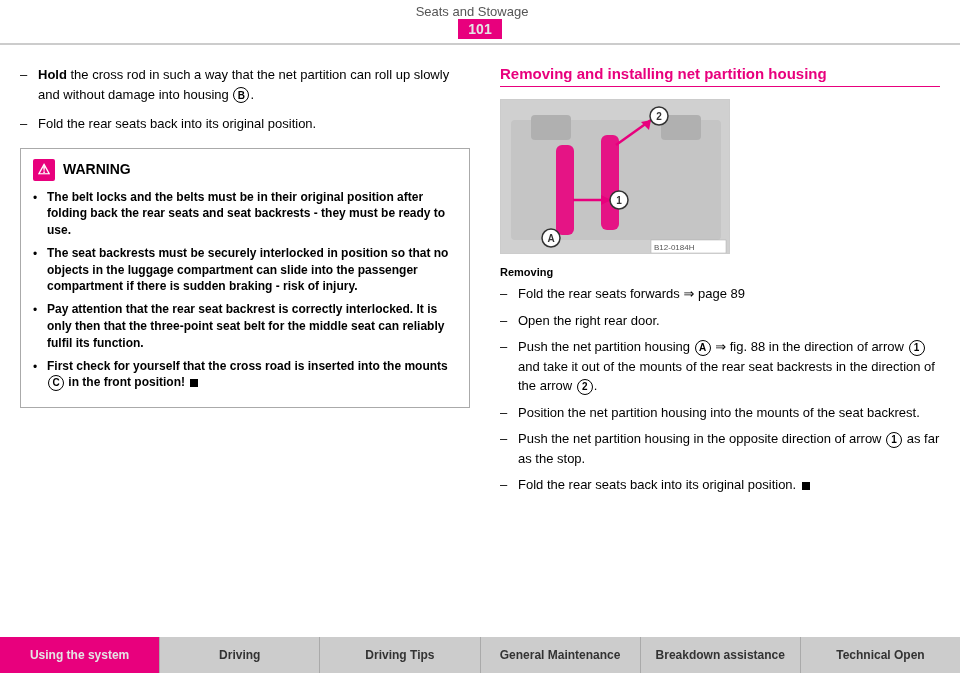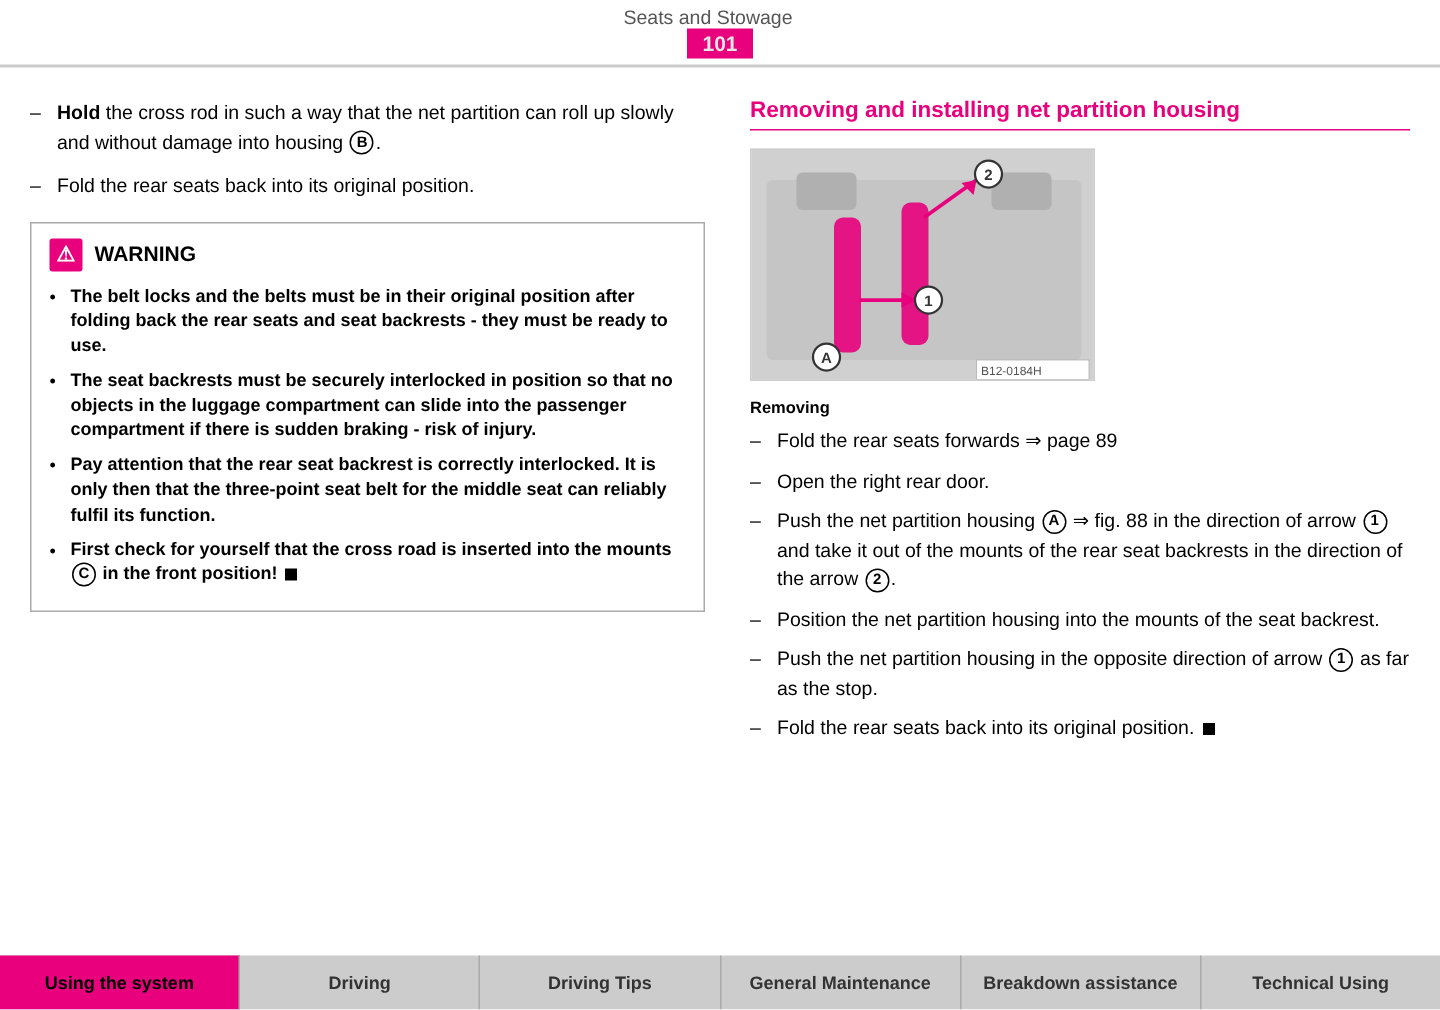--- a/index.html
+++ b/index.html
@@ -211,21 +211,21 @@
       font-weight: bold;
       color: #333;
       border-right: 1px solid #aaa;
       cursor: pointer;
     }
     .footer-nav-item:last-child {
       border-right: none;
     }
     .footer-nav-item.active {
       background: #e8007d;
-      color: #000000;
+      color: #e5e5e5;
     }
   </style>
 </head>
 <body>
 
 <div class="header-bar">
   <span class="header-title">Seats and Stowage</span>
   <span class="page-number-box">101</span>
 </div>
 
@@ -362,15 +362,15 @@
   <div class="footer-nav-item">
     <span>Driving Tips</span>
   </div>
   <div class="footer-nav-item">
     <span>General Maintenance</span>
   </div>
   <div class="footer-nav-item">
     <span>Breakdown assistance</span>
   </div>
   <div class="footer-nav-item">
-    <span>Technical Using</span>
+    <span>Technical Open</span>
   </div>
 </div>
 
 </body></html>

